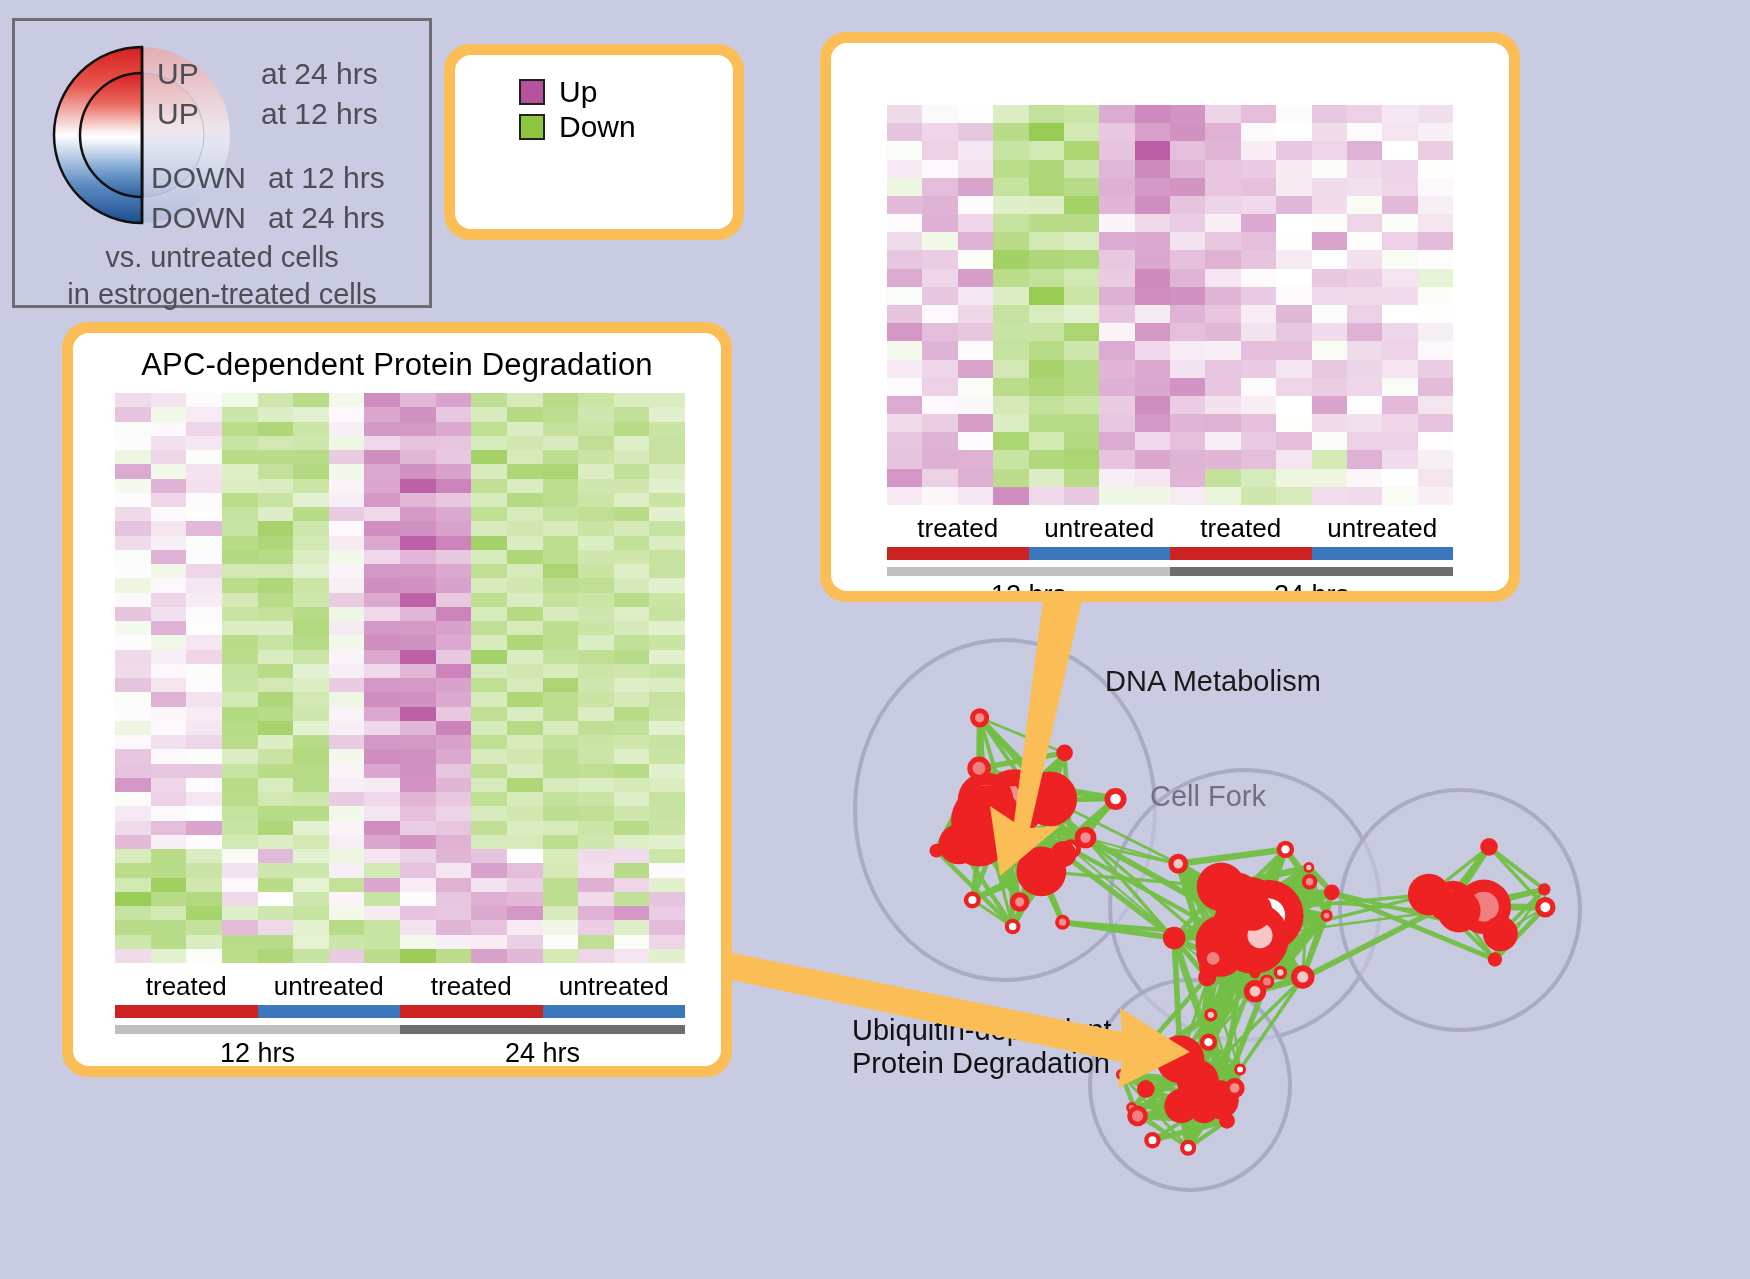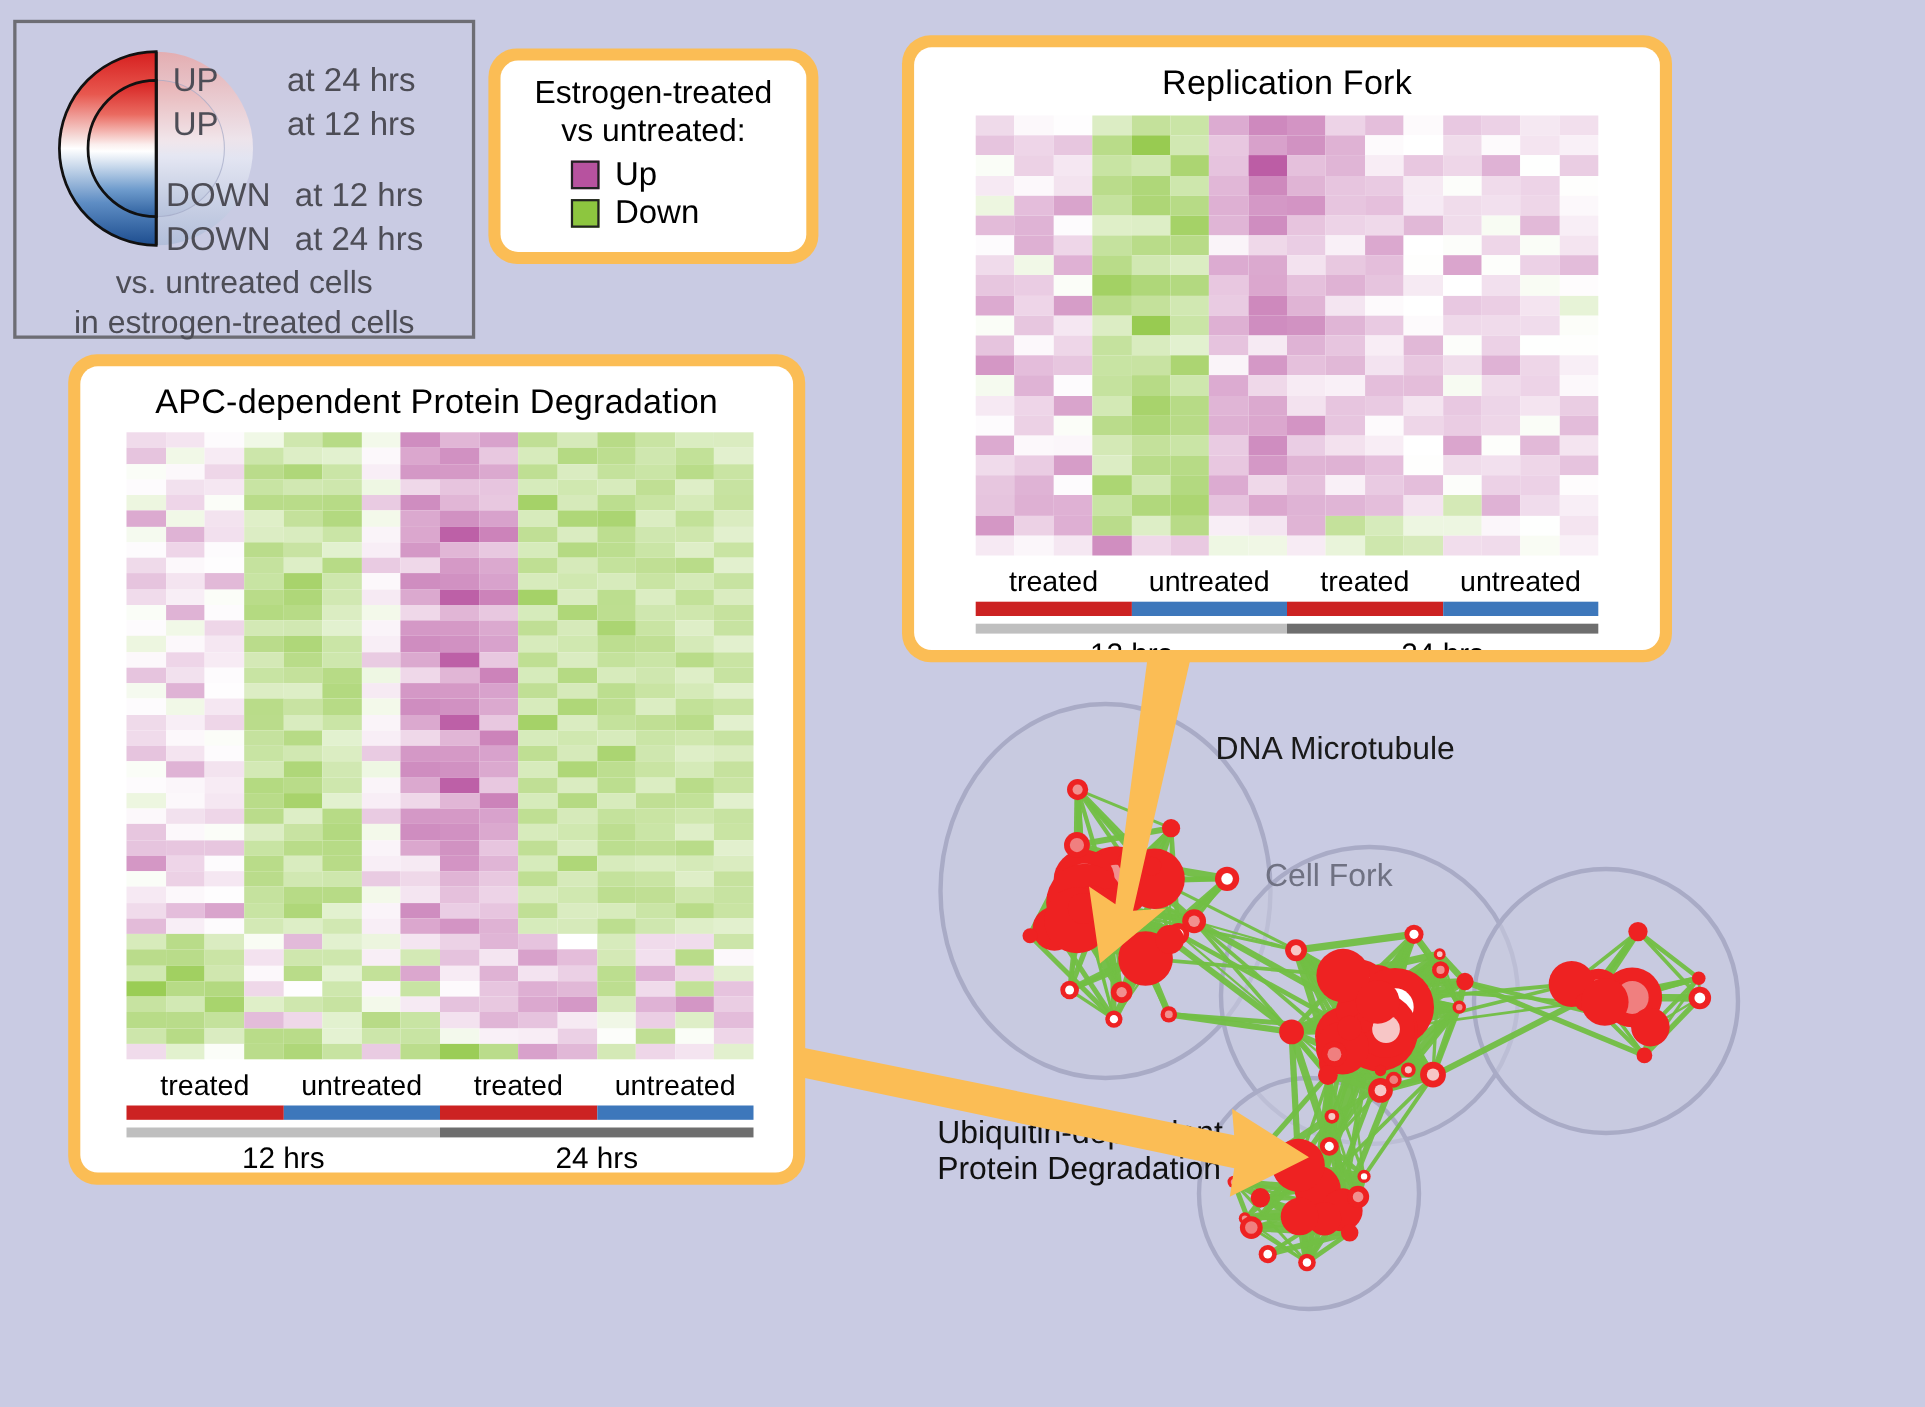--- a/index.html
+++ b/index.html
@@ -125,40 +125,35 @@
     <div class="key-row" style="left:253px;top:180px;">at 24 hrs</div>
 
     <div id="key-footer">
       <div>vs. untreated cells</div>
       <div>in estrogen-treated cells</div>
     </div>
   </div>
 
   <div class="panel" id="legend-panel">
     <div class="panel-inner">
-      <div class="legend-head">
-        <div>Estrogen-treated</div>
-        <div>vs untreated:</div>
-      </div>
       <div class="legend-rows">
         <div class="legend-row">
           <span class="swatch" id="sw-up" style="background: rgb(183, 82, 159);"></span>
           <span class="legend-label">Up</span>
         </div>
         <div class="legend-row">
           <span class="swatch" id="sw-down" style="background: rgb(141, 198, 63);"></span>
           <span class="legend-label">Down</span>
         </div>
       </div>
     </div>
   </div>
 
   <div class="panel" id="rep-panel">
     <div class="panel-inner">
-      <div class="panel-title">Replication Fork</div>
       <div class="heatmap" id="hm-rep" style="left: 56px; top: 62px; width: 566px; height: 400px; grid-template-columns: repeat(16, 1fr); grid-template-rows: repeat(22, 1fr);">
           <div style="background: rgb(239, 218, 234);"></div>
           <div style="background: rgb(252, 248, 251);"></div>
           <div style="background: rgb(254, 253, 254);"></div>
           <div style="background: rgb(220, 237, 196);"></div>
           <div style="background: rgb(196, 225, 155);"></div>
           <div style="background: rgb(202, 229, 166);"></div>
           <div style="background: rgb(220, 171, 209);"></div>
           <div style="background: rgb(206, 137, 190);"></div>
           <div style="background: rgb(211, 148, 196);"></div>
@@ -1810,21 +1805,21 @@
         <circle cx="341.6581076137406" cy="497.5194284000152" r="5.466756687242798" fill="#ee2222"></circle>
         <circle cx="341.6581076137406" cy="497.5194284000152" r="2.6240432098765427" fill="#f1908f"></circle>
         <circle cx="444.62467377448183" cy="478.0080128342775" r="10.074159807956104" fill="#ee2222"></circle>
         <circle cx="444.62467377448183" cy="478.0080128342775" r="4.8355967078189295" fill="#f1908f"></circle>
         <circle cx="355.8268399175415" cy="478.9373836023852" r="8.846429183813443" fill="#ee2222"></circle>
         <circle cx="347.54992020706504" cy="505.951416679023" r="10.360725308641975" fill="#ee2222"></circle>
         <circle cx="347.54992020706504" cy="505.951416679023" r="5.698398919753086" fill="#f07f7f"></circle>
         <circle cx="420.7728267539035" cy="404.94079468444215" r="6.601616083676269" fill="#ee2222"></circle>
         <circle cx="420.7728267539035" cy="404.94079468444215" r="3.1687757201646094" fill="#f7c6c6"></circle>
       </svg>
-    <div class="net-label" id="label-dna">DNA Microtubule</div>
+    <div class="net-label" id="label-dna">DNA Metabolism</div>
     <div class="net-label" id="label-cc">Cell Fork</div>
     <div class="net-label" id="label-ub">Ubiquitin-dependent
 Protein Degradation</div>
   </div>
 
   <svg class="arrow" style="left:0;top:0;width:1750px;height:1279px;pointer-events:none;">
     <polygon points="1043,600 1082,600 1030,828 1060,826 1000,876 990,806 1014,822" fill="#fbbd55"></polygon>
     <polygon points="728,952 1122,1032 1120,1008 1190,1052 1118,1088 1122,1062 722,978" fill="#fbbd55"></polygon>
   </svg>
 

